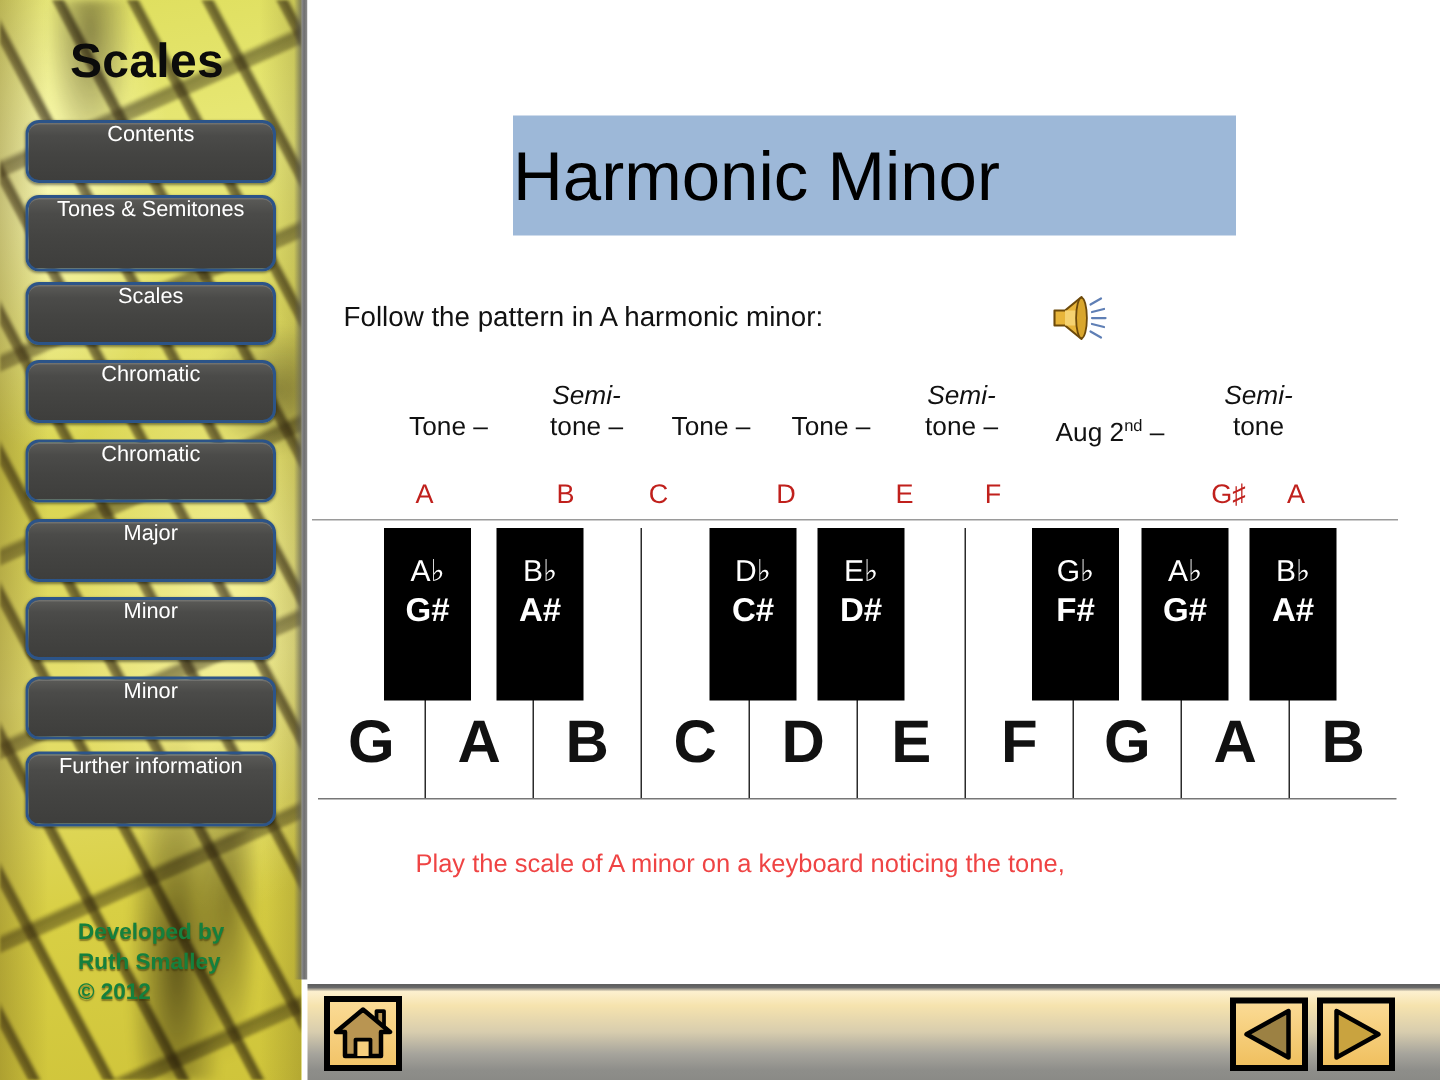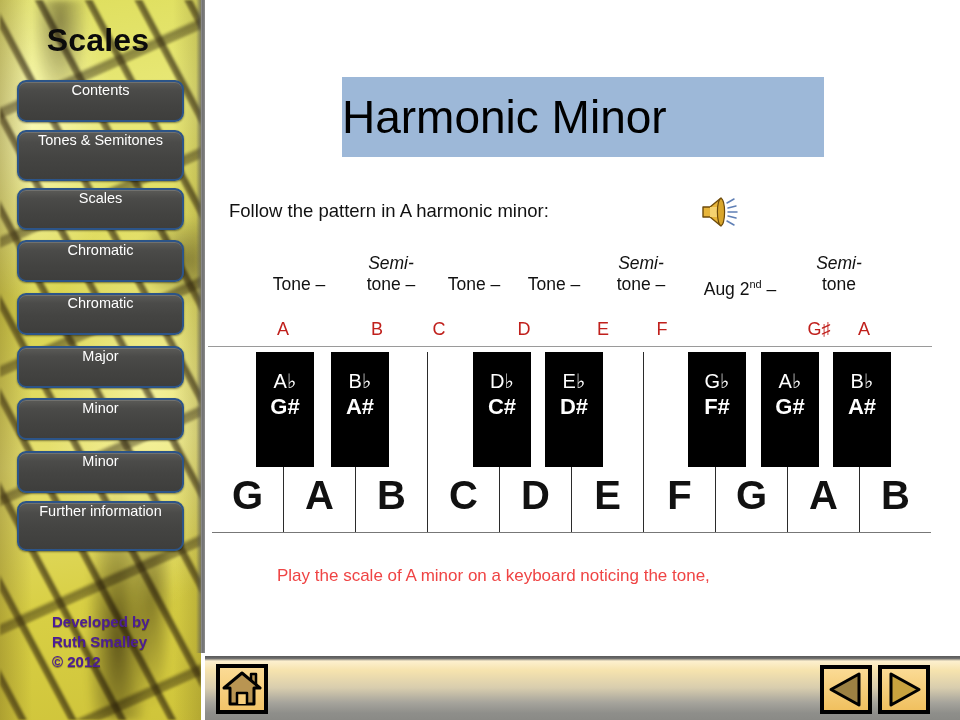--- a/index.html
+++ b/index.html
@@ -65,21 +65,21 @@
     box-shadow:0 1px 2px rgba(0,0,0,.45), inset 0 1px 0 rgba(255,255,255,.14);
     color:#ffffff;font-size:14.5px;text-align:center;
     display:flex;align-items:flex-start;justify-content:center;
     line-height:17px;
     cursor:pointer;
   }
   .nav-btn span{display:block;padding:0 4px;}
 
   #credits{
     position:absolute;left:52px;top:612px;width:150px;
-    color:#4c1d95;font-size:15px;font-weight:bold;line-height:20px;
+    color:#15803d;font-size:15px;font-weight:bold;line-height:20px;
     text-shadow:0 1px 1px rgba(60,50,10,.55);
   }
 
   
   #main{position:absolute;left:205px;top:0;width:755px;height:653px;background:#fff;}
 
   #title-banner{
     position:absolute;left:137px;top:77px;width:482px;height:80px;
     background:#9db8d8;
     display:flex;align-items:center;justify-content:flex-start;

